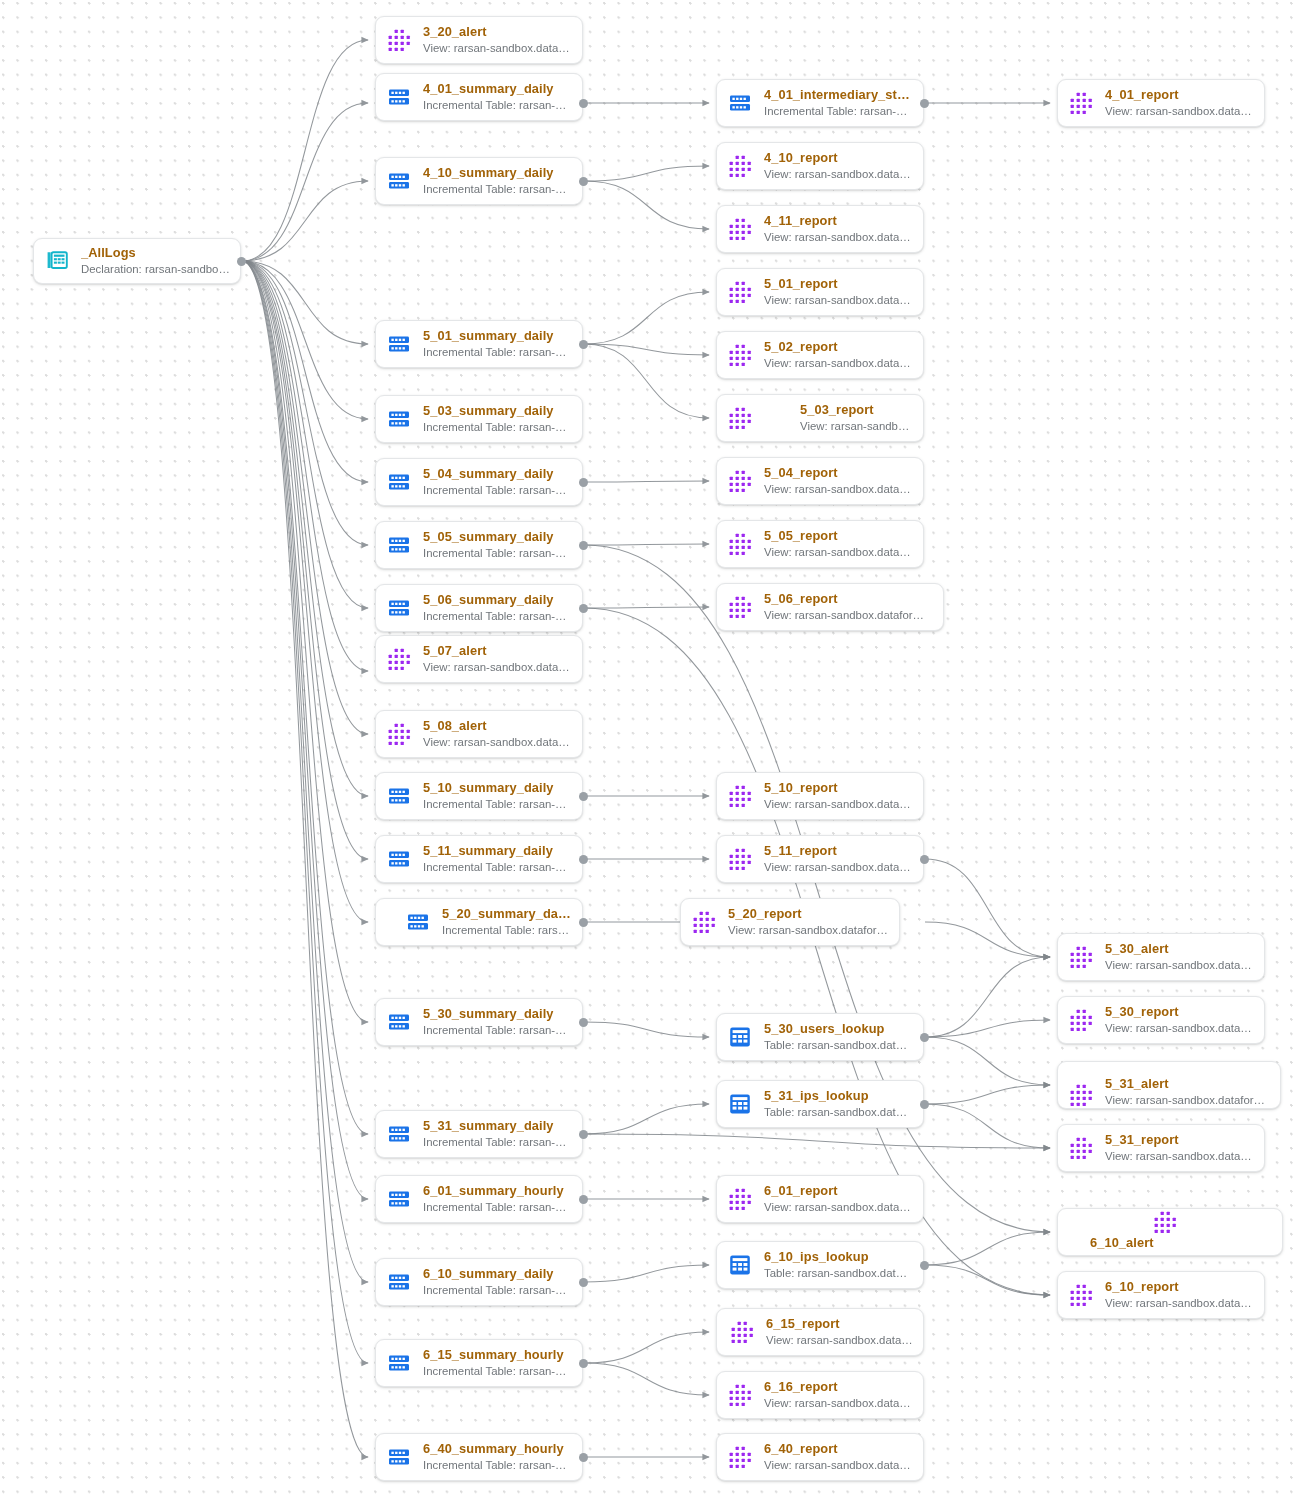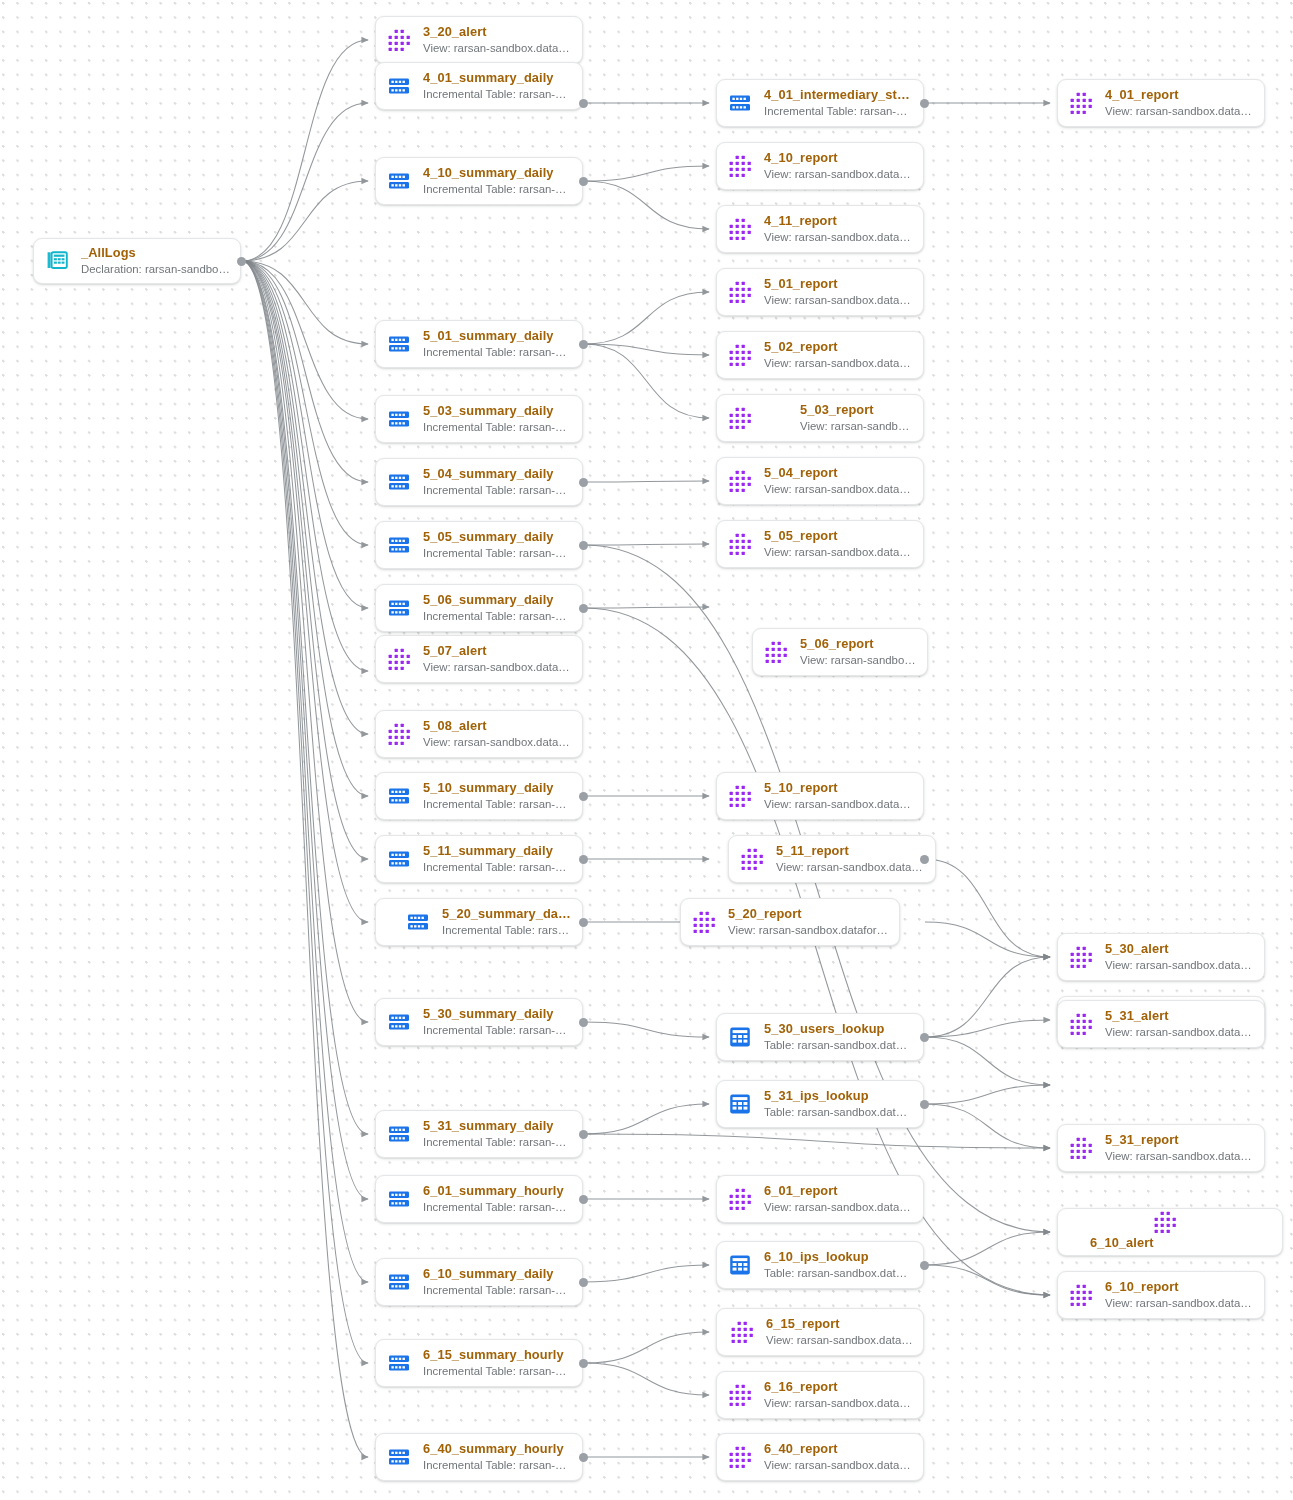--- a/index.html
+++ b/index.html
@@ -144,21 +144,21 @@
             <rect x="2.60" y="20.80" width="3.20" height="3.20" rx="0.5" fill="#9c27f0"></rect>
             <rect x="8.60" y="20.80" width="3.20" height="3.20" rx="0.5" fill="#9c27f0"></rect>
             <rect x="14.60" y="20.80" width="3.20" height="3.20" rx="0.5" fill="#9c27f0"></rect>
           </svg>
         </span>
         <span class="txt">
           <div class="nt">3_20_alert</div>
           <div class="ns">View: rarsan-sandbox.datafor…</div>
         </span>
       </div>
-      <div class="node" style="left: 375px; top: 62px; width: 208px; height: 48px;">
+      <div class="node" style="left: 375px; top: 73px; width: 208px; height: 48px;">
         <span class="ic">
           <svg viewBox="0 0 26 26">
       <rect x="3" y="5.5" width="20" height="6.6" rx="1.4" fill="#1a73e8"></rect>
       <rect x="5.4" y="7.7" width="2.4" height="2.3" fill="#fff"></rect>
       <rect x="9.1" y="7.7" width="2.4" height="2.3" fill="#fff"></rect>
       <rect x="12.8" y="7.7" width="2.4" height="2.3" fill="#fff"></rect>
       <rect x="16.5" y="7.7" width="2.4" height="2.3" fill="#fff"></rect>
       <rect x="3" y="14.0" width="20" height="6.6" rx="1.4" fill="#1a73e8"></rect>
       <rect x="5.4" y="16.2" width="2.4" height="2.3" fill="#fff"></rect>
       <rect x="9.1" y="16.2" width="2.4" height="2.3" fill="#fff"></rect>
@@ -707,21 +707,21 @@
             <rect x="2.60" y="20.80" width="3.20" height="3.20" rx="0.5" fill="#9c27f0"></rect>
             <rect x="8.60" y="20.80" width="3.20" height="3.20" rx="0.5" fill="#9c27f0"></rect>
             <rect x="14.60" y="20.80" width="3.20" height="3.20" rx="0.5" fill="#9c27f0"></rect>
           </svg>
         </span>
         <span class="txt">
           <div class="nt">5_05_report</div>
           <div class="ns">View: rarsan-sandbox.datafor…</div>
         </span>
       </div>
-      <div class="node" style="left: 752px; top: 583px; width: 176px; height: 48px; margin-top: 45px;">
+      <div class="node" style="left: 716px; top: 583px; width: 228px; height: 48px;">
         <span class="ic">
           <svg viewBox="0 0 26 26">
             <rect x="8.60" y="2.80" width="3.20" height="3.20" rx="0.5" fill="#9c27f0"></rect>
             <rect x="14.60" y="2.80" width="3.20" height="3.20" rx="0.5" fill="#9c27f0"></rect>
             <rect x="2.60" y="8.80" width="3.20" height="3.20" rx="0.5" fill="#9c27f0"></rect>
             <rect x="8.60" y="8.80" width="3.20" height="3.20" rx="0.5" fill="#9c27f0"></rect>
             <rect x="14.60" y="8.80" width="3.20" height="3.20" rx="0.5" fill="#9c27f0"></rect>
             <rect x="20.60" y="8.80" width="3.20" height="3.20" rx="0.5" fill="#9c27f0"></rect>
             <rect x="2.60" y="14.80" width="3.20" height="3.20" rx="0.5" fill="#9c27f0"></rect>
             <rect x="8.60" y="14.80" width="3.20" height="3.20" rx="0.5" fill="#9c27f0"></rect>
@@ -753,21 +753,21 @@
             <rect x="2.60" y="20.80" width="3.20" height="3.20" rx="0.5" fill="#9c27f0"></rect>
             <rect x="8.60" y="20.80" width="3.20" height="3.20" rx="0.5" fill="#9c27f0"></rect>
             <rect x="14.60" y="20.80" width="3.20" height="3.20" rx="0.5" fill="#9c27f0"></rect>
           </svg>
         </span>
         <span class="txt">
           <div class="nt">5_10_report</div>
           <div class="ns">View: rarsan-sandbox.datafor…</div>
         </span>
       </div>
-      <div class="node" style="left: 716px; top: 835px; width: 208px; height: 48px; margin-left: 12px;">
+      <div class="node" style="left: 716px; top: 835px; width: 208px; height: 48px;">
         <span class="ic">
           <svg viewBox="0 0 26 26">
             <rect x="8.60" y="2.80" width="3.20" height="3.20" rx="0.5" fill="#9c27f0"></rect>
             <rect x="14.60" y="2.80" width="3.20" height="3.20" rx="0.5" fill="#9c27f0"></rect>
             <rect x="2.60" y="8.80" width="3.20" height="3.20" rx="0.5" fill="#9c27f0"></rect>
             <rect x="8.60" y="8.80" width="3.20" height="3.20" rx="0.5" fill="#9c27f0"></rect>
             <rect x="14.60" y="8.80" width="3.20" height="3.20" rx="0.5" fill="#9c27f0"></rect>
             <rect x="20.60" y="8.80" width="3.20" height="3.20" rx="0.5" fill="#9c27f0"></rect>
             <rect x="2.60" y="14.80" width="3.20" height="3.20" rx="0.5" fill="#9c27f0"></rect>
             <rect x="8.60" y="14.80" width="3.20" height="3.20" rx="0.5" fill="#9c27f0"></rect>
@@ -1018,21 +1018,21 @@
             <rect x="2.60" y="20.80" width="3.20" height="3.20" rx="0.5" fill="#9c27f0"></rect>
             <rect x="8.60" y="20.80" width="3.20" height="3.20" rx="0.5" fill="#9c27f0"></rect>
             <rect x="14.60" y="20.80" width="3.20" height="3.20" rx="0.5" fill="#9c27f0"></rect>
           </svg>
         </span>
         <span class="txt">
           <div class="nt">5_30_report</div>
           <div class="ns">View: rarsan-sandbox.datafor…</div>
         </span>
       </div>
-      <div class="node" style="left: 1057px; top: 1000px; width: 208px; height: 48px;">
+      <div class="node" style="left: 1057px; top: 1061px; width: 224px; height: 48px; align-items: flex-end;">
         <span class="ic">
           <svg viewBox="0 0 26 26">
             <rect x="8.60" y="2.80" width="3.20" height="3.20" rx="0.5" fill="#9c27f0"></rect>
             <rect x="14.60" y="2.80" width="3.20" height="3.20" rx="0.5" fill="#9c27f0"></rect>
             <rect x="2.60" y="8.80" width="3.20" height="3.20" rx="0.5" fill="#9c27f0"></rect>
             <rect x="8.60" y="8.80" width="3.20" height="3.20" rx="0.5" fill="#9c27f0"></rect>
             <rect x="14.60" y="8.80" width="3.20" height="3.20" rx="0.5" fill="#9c27f0"></rect>
             <rect x="20.60" y="8.80" width="3.20" height="3.20" rx="0.5" fill="#9c27f0"></rect>
             <rect x="2.60" y="14.80" width="3.20" height="3.20" rx="0.5" fill="#9c27f0"></rect>
             <rect x="8.60" y="14.80" width="3.20" height="3.20" rx="0.5" fill="#9c27f0"></rect>

